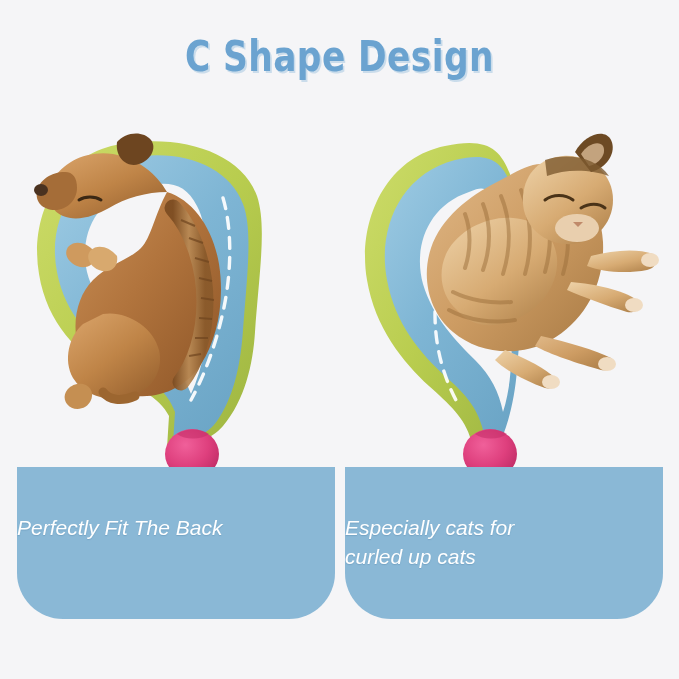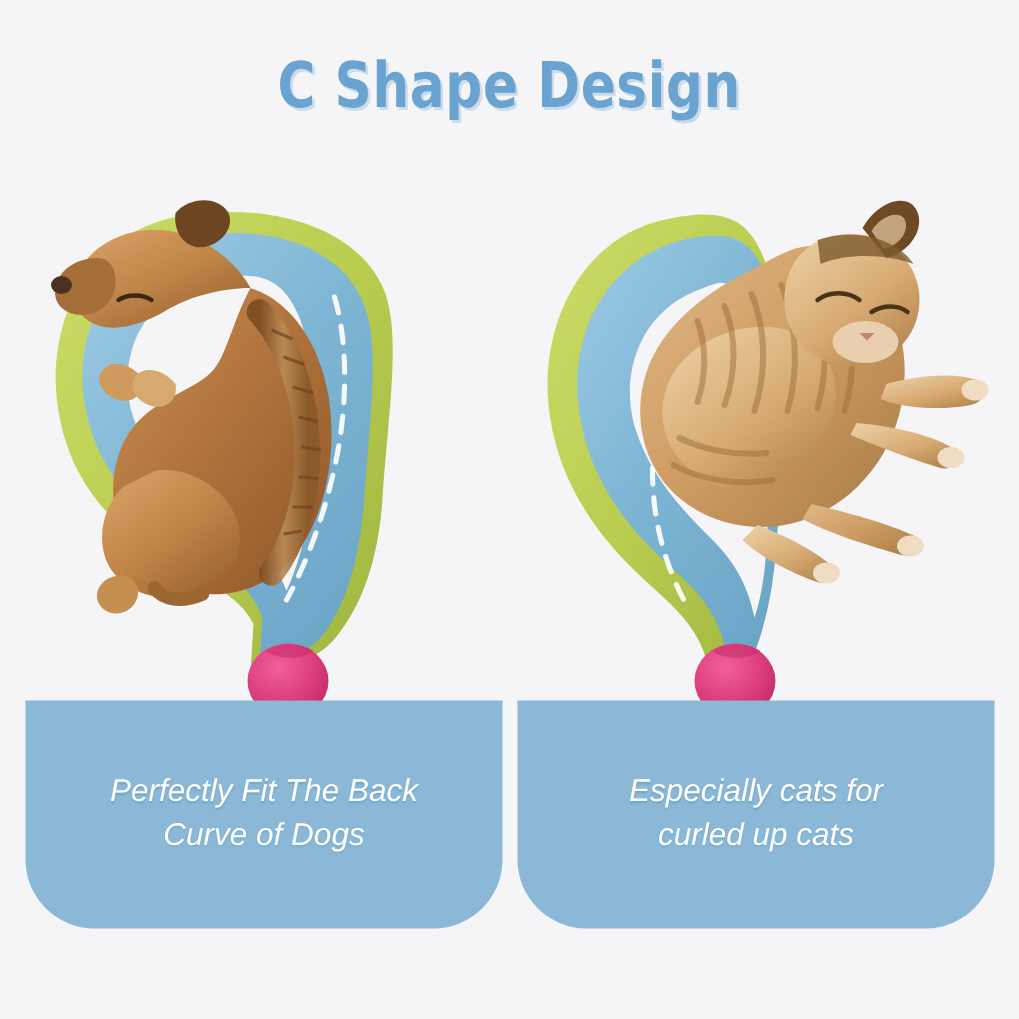--- a/index.html
+++ b/index.html
@@ -69,21 +69,21 @@
     width: 318px;
     height: 152px;
     background: #8ab8d6;
     border-radius: 0 0 46px 46px;
   }
   .caption-text {
     position: absolute;
     left: 0;
     right: 0;
     top: 46px;
-    text-align: center;
+    text-align: left;
     color: #ffffff;
     font-family: "Liberation Sans", sans-serif;
     font-style: italic;
     font-size: 21px;
     line-height: 29px;
     text-shadow: 0 1px 1px rgba(80,130,165,0.35);
   }
   .caption-text .l2 { display: block; }
 </style>
 </head>
@@ -201,21 +201,20 @@
                    C78,294 70,286 60,288 Z" fill="#c58f52"></path>
 
           <path d="M118,300 C104,306 92,304 86,296" stroke="#9c6630" stroke-width="9" fill="none" stroke-linecap="round"></path>
         </g>
       </svg>
     </div>
 
     <div class="caption-panel">
       <div class="caption-text">
         <span class="l1">Perfectly Fit The Back</span>
-        <span class="l2">Curve of Dogs</span>
       </div>
     </div>
   </div>
 
   <div class="panel right">
 
     <div class="stage">
       <svg viewBox="0 0 318 380" xmlns="http://www.w3.org/2000/svg">
         <defs>
           <linearGradient id="R_rim" x1="0" y1="0" x2="1" y2="1">

